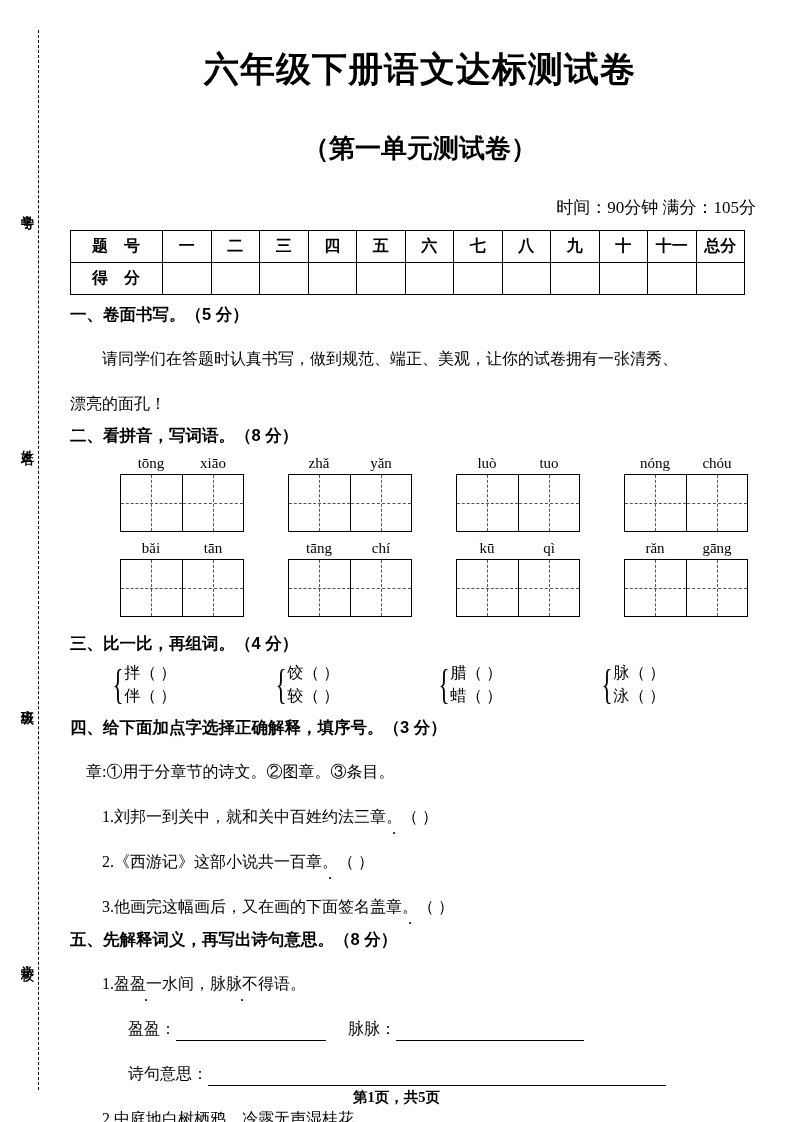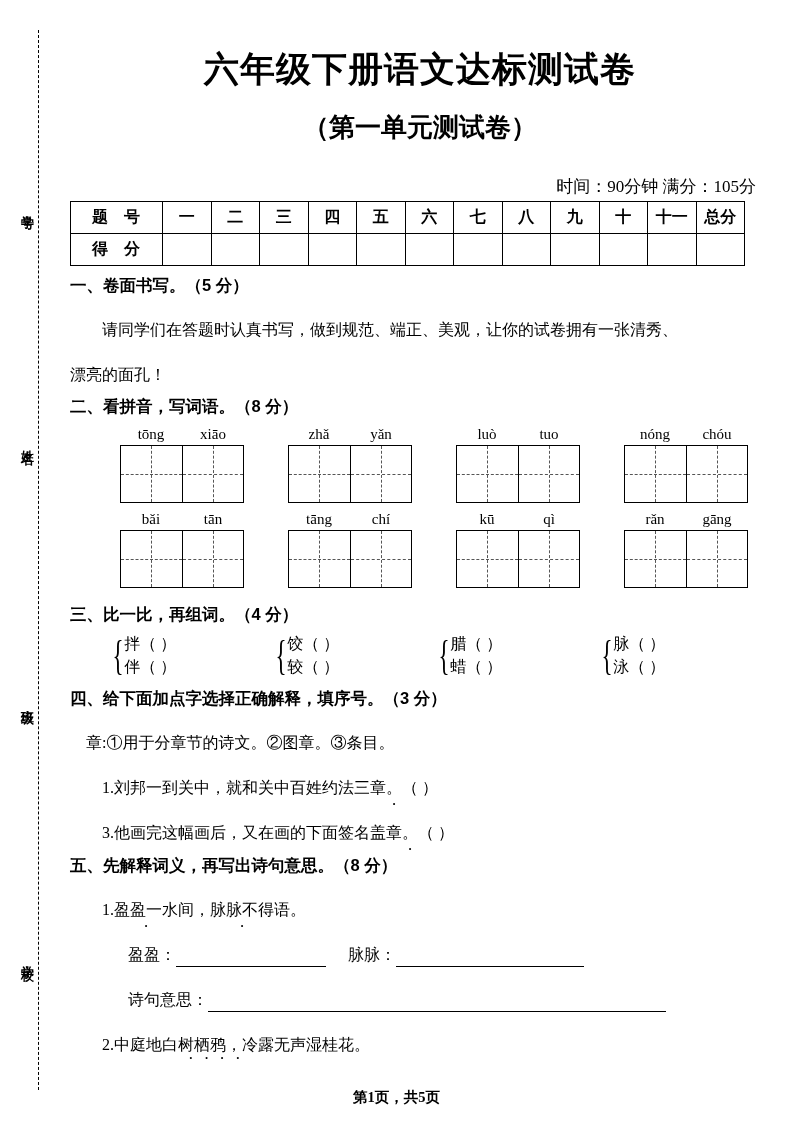--- a/index.html
+++ b/index.html
@@ -57,34 +57,34 @@
     font-size: 35px;
     font-weight: bold;
     letter-spacing: 1px;
     margin-top: 38px;
     font-family: "Liberation Serif", serif;
   }
   .subtitle {
     text-align: center;
     font-size: 26px;
     font-weight: bold;
-    margin-top: 17px;
+    margin-top: 38px;
     font-family: "Liberation Serif", serif;
   }
   .meta {
     text-align: right;
     font-size: 17px;
     margin-top: 30px;
     padding-right: 14px;
     font-family: "Liberation Serif", serif;
   }
   table.score-table {
     border-collapse: collapse;
     width: 675px;
-    margin-top: 3px;
+    margin-top: 11px;
     table-layout: fixed;
   }
   table.score-table td {
     border: 1px solid #000;
     height: 29px;
     text-align: center;
     font-size: 16px;
     font-weight: bold;
     font-family: "Liberation Serif", serif;
   }
@@ -398,20 +398,23 @@
       </div>
     </div>
 
     <div class="sec-title" style="margin-top:10px;">四、给下面加点字选择正确解释，填序号。（3 分）</div>
     <div class="para indent1">章:①用于分章节的诗文。②图章。③条目。</div>
 
     <div class="para indent2">
       <span>1.</span><span>刘邦一到关中，就和关中百姓约法三</span><span class="dotted">章</span><span>。（        ）</span>
     </div>
     <div class="para indent2">
+      <span>2.</span><span>《西游记》这部小说共一百</span><span class="dotted">章</span><span>。（        ）</span>
+    </div>
+    <div class="para indent2">
       <span>3.</span><span>他画完这幅画后，又在画的下面签名盖</span><span class="dotted">章</span><span>。（        ）</span>
     </div>
 
     <div class="sec-title" style="margin-top:10px;">五、先解释词义，再写出诗句意思。（8 分）</div>
     <div class="para indent2">
       <span>1.</span><span class="dotted">盈盈</span><span>一水间，</span><span class="dotted">脉脉</span><span>不得语。</span>
     </div>
     <div class="para" style="padding-left:58px;">
       <span>盈盈：</span><span class="fill-line" style="width:150px;"></span>
       <span style="display:inline-block;width:18px;"></span><span>脉脉：</span><span class="fill-line" style="width:188px;"></span>

